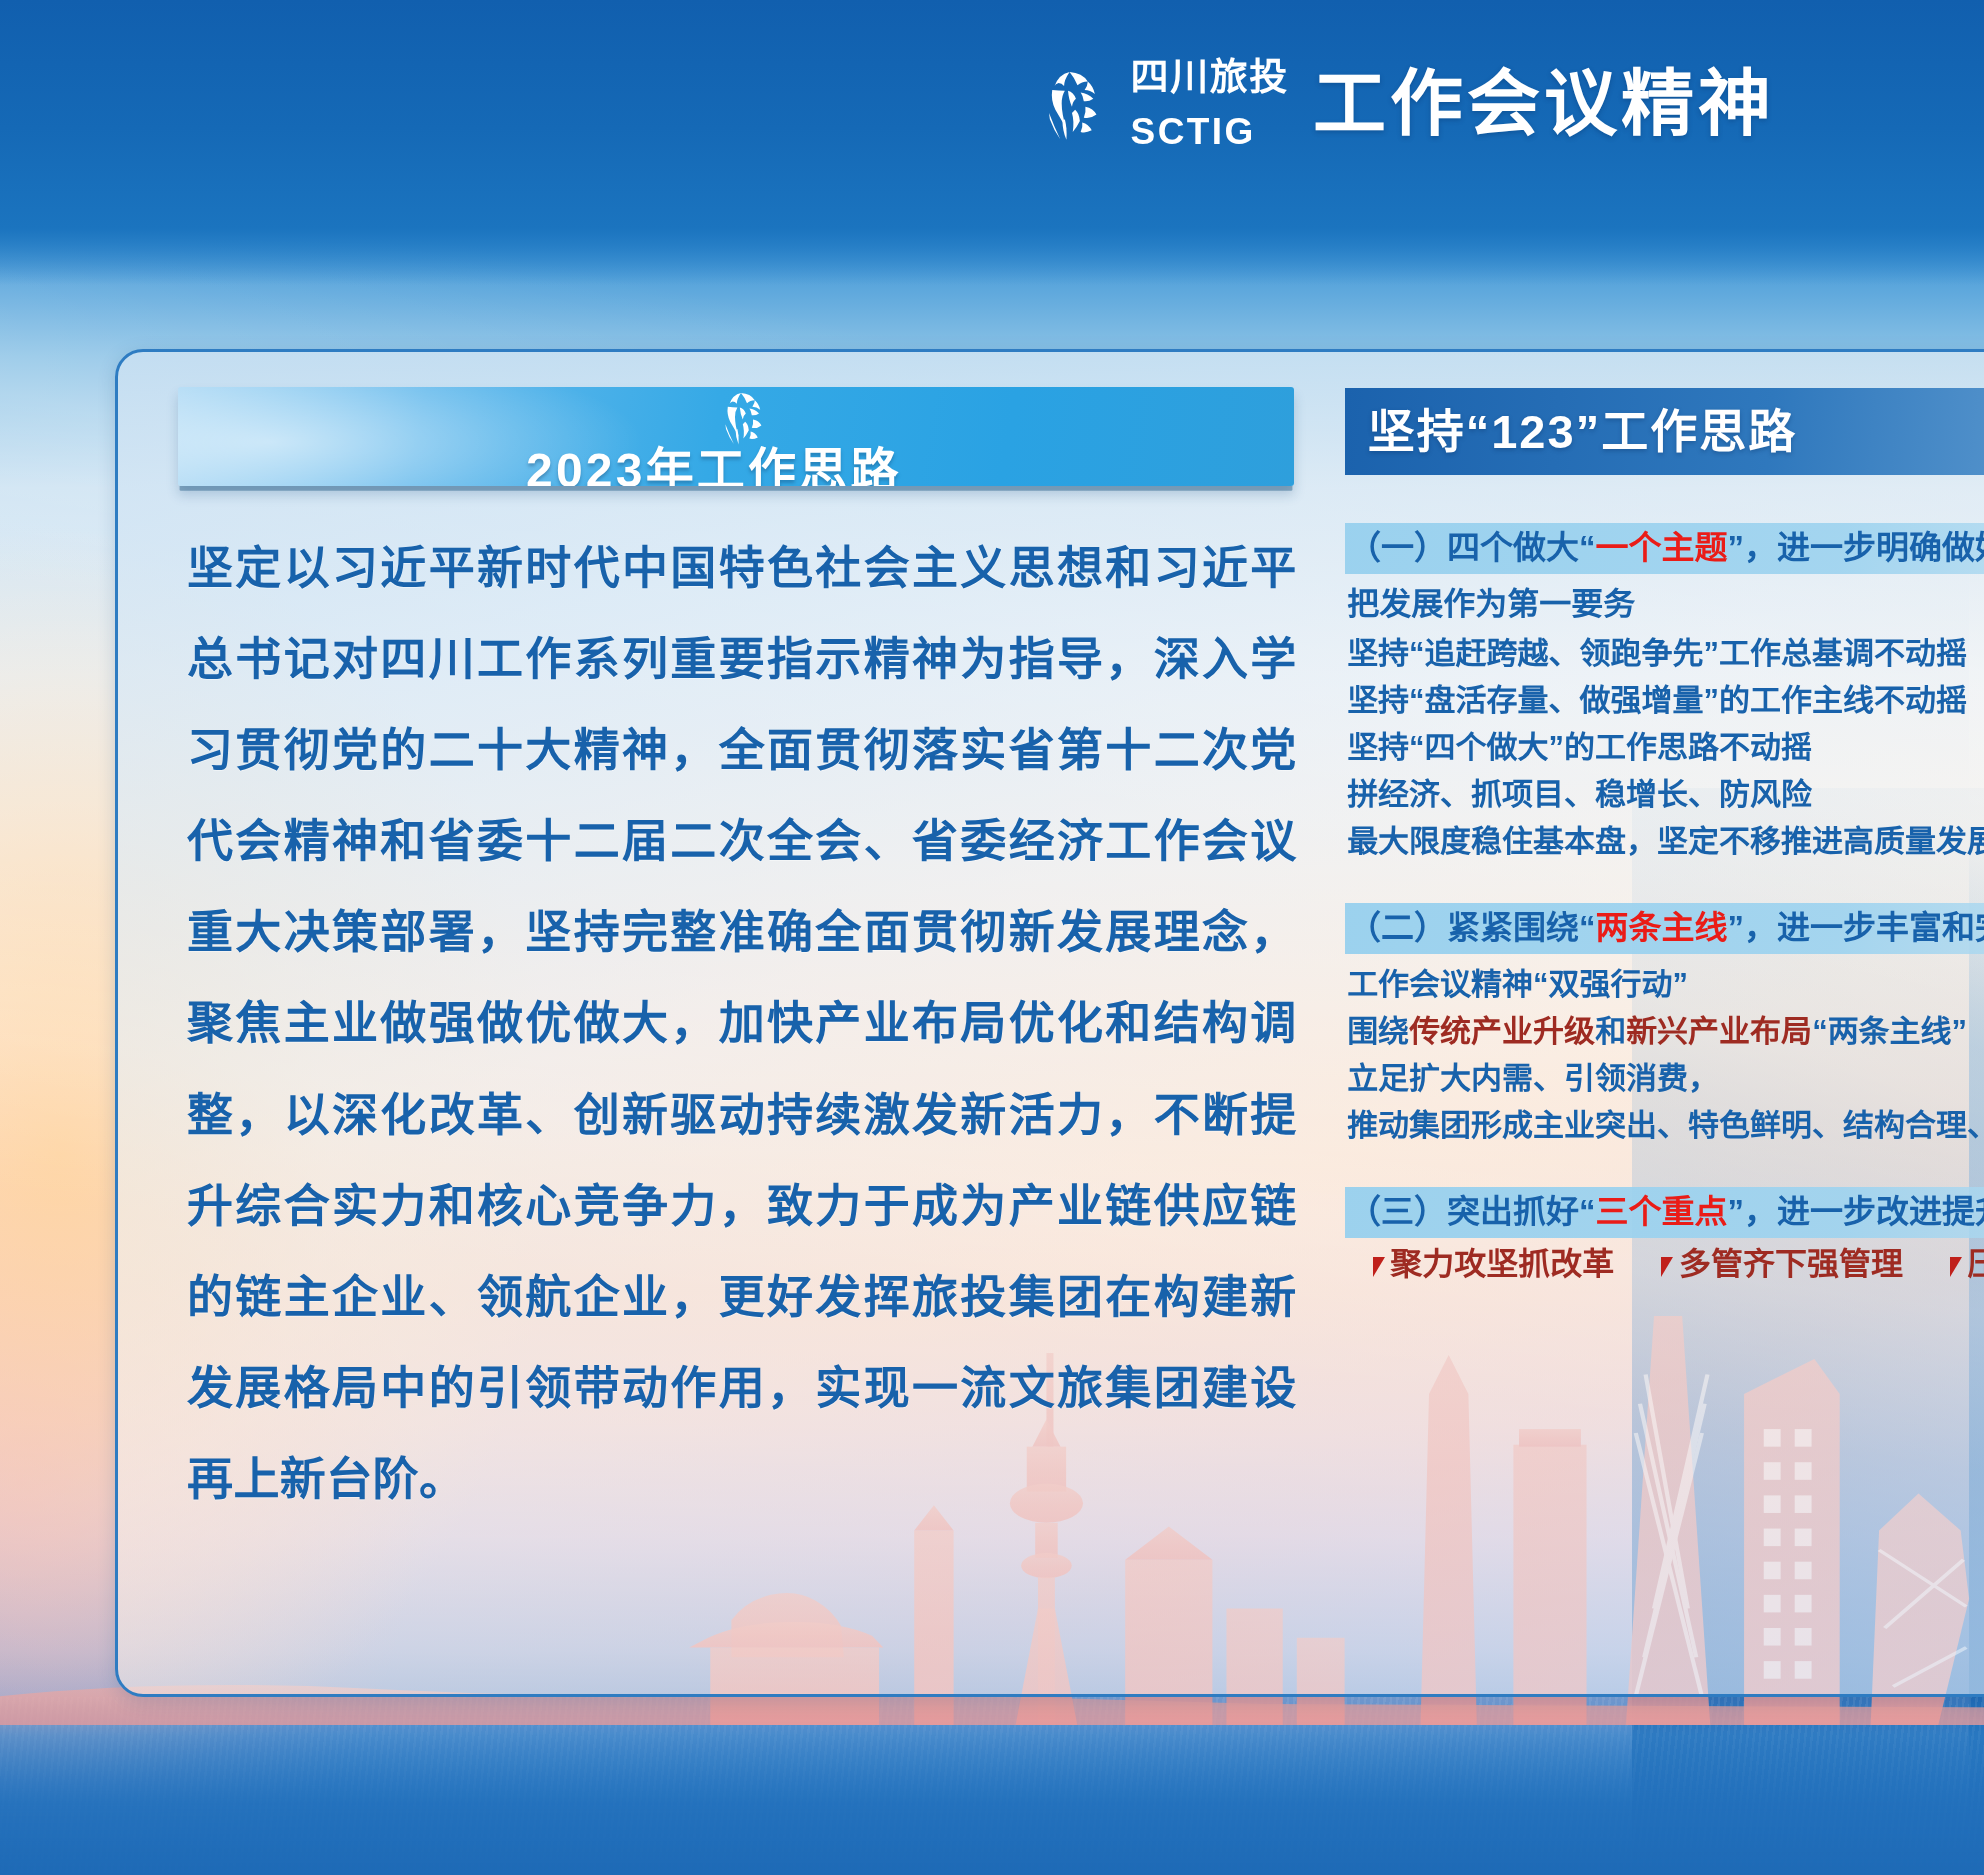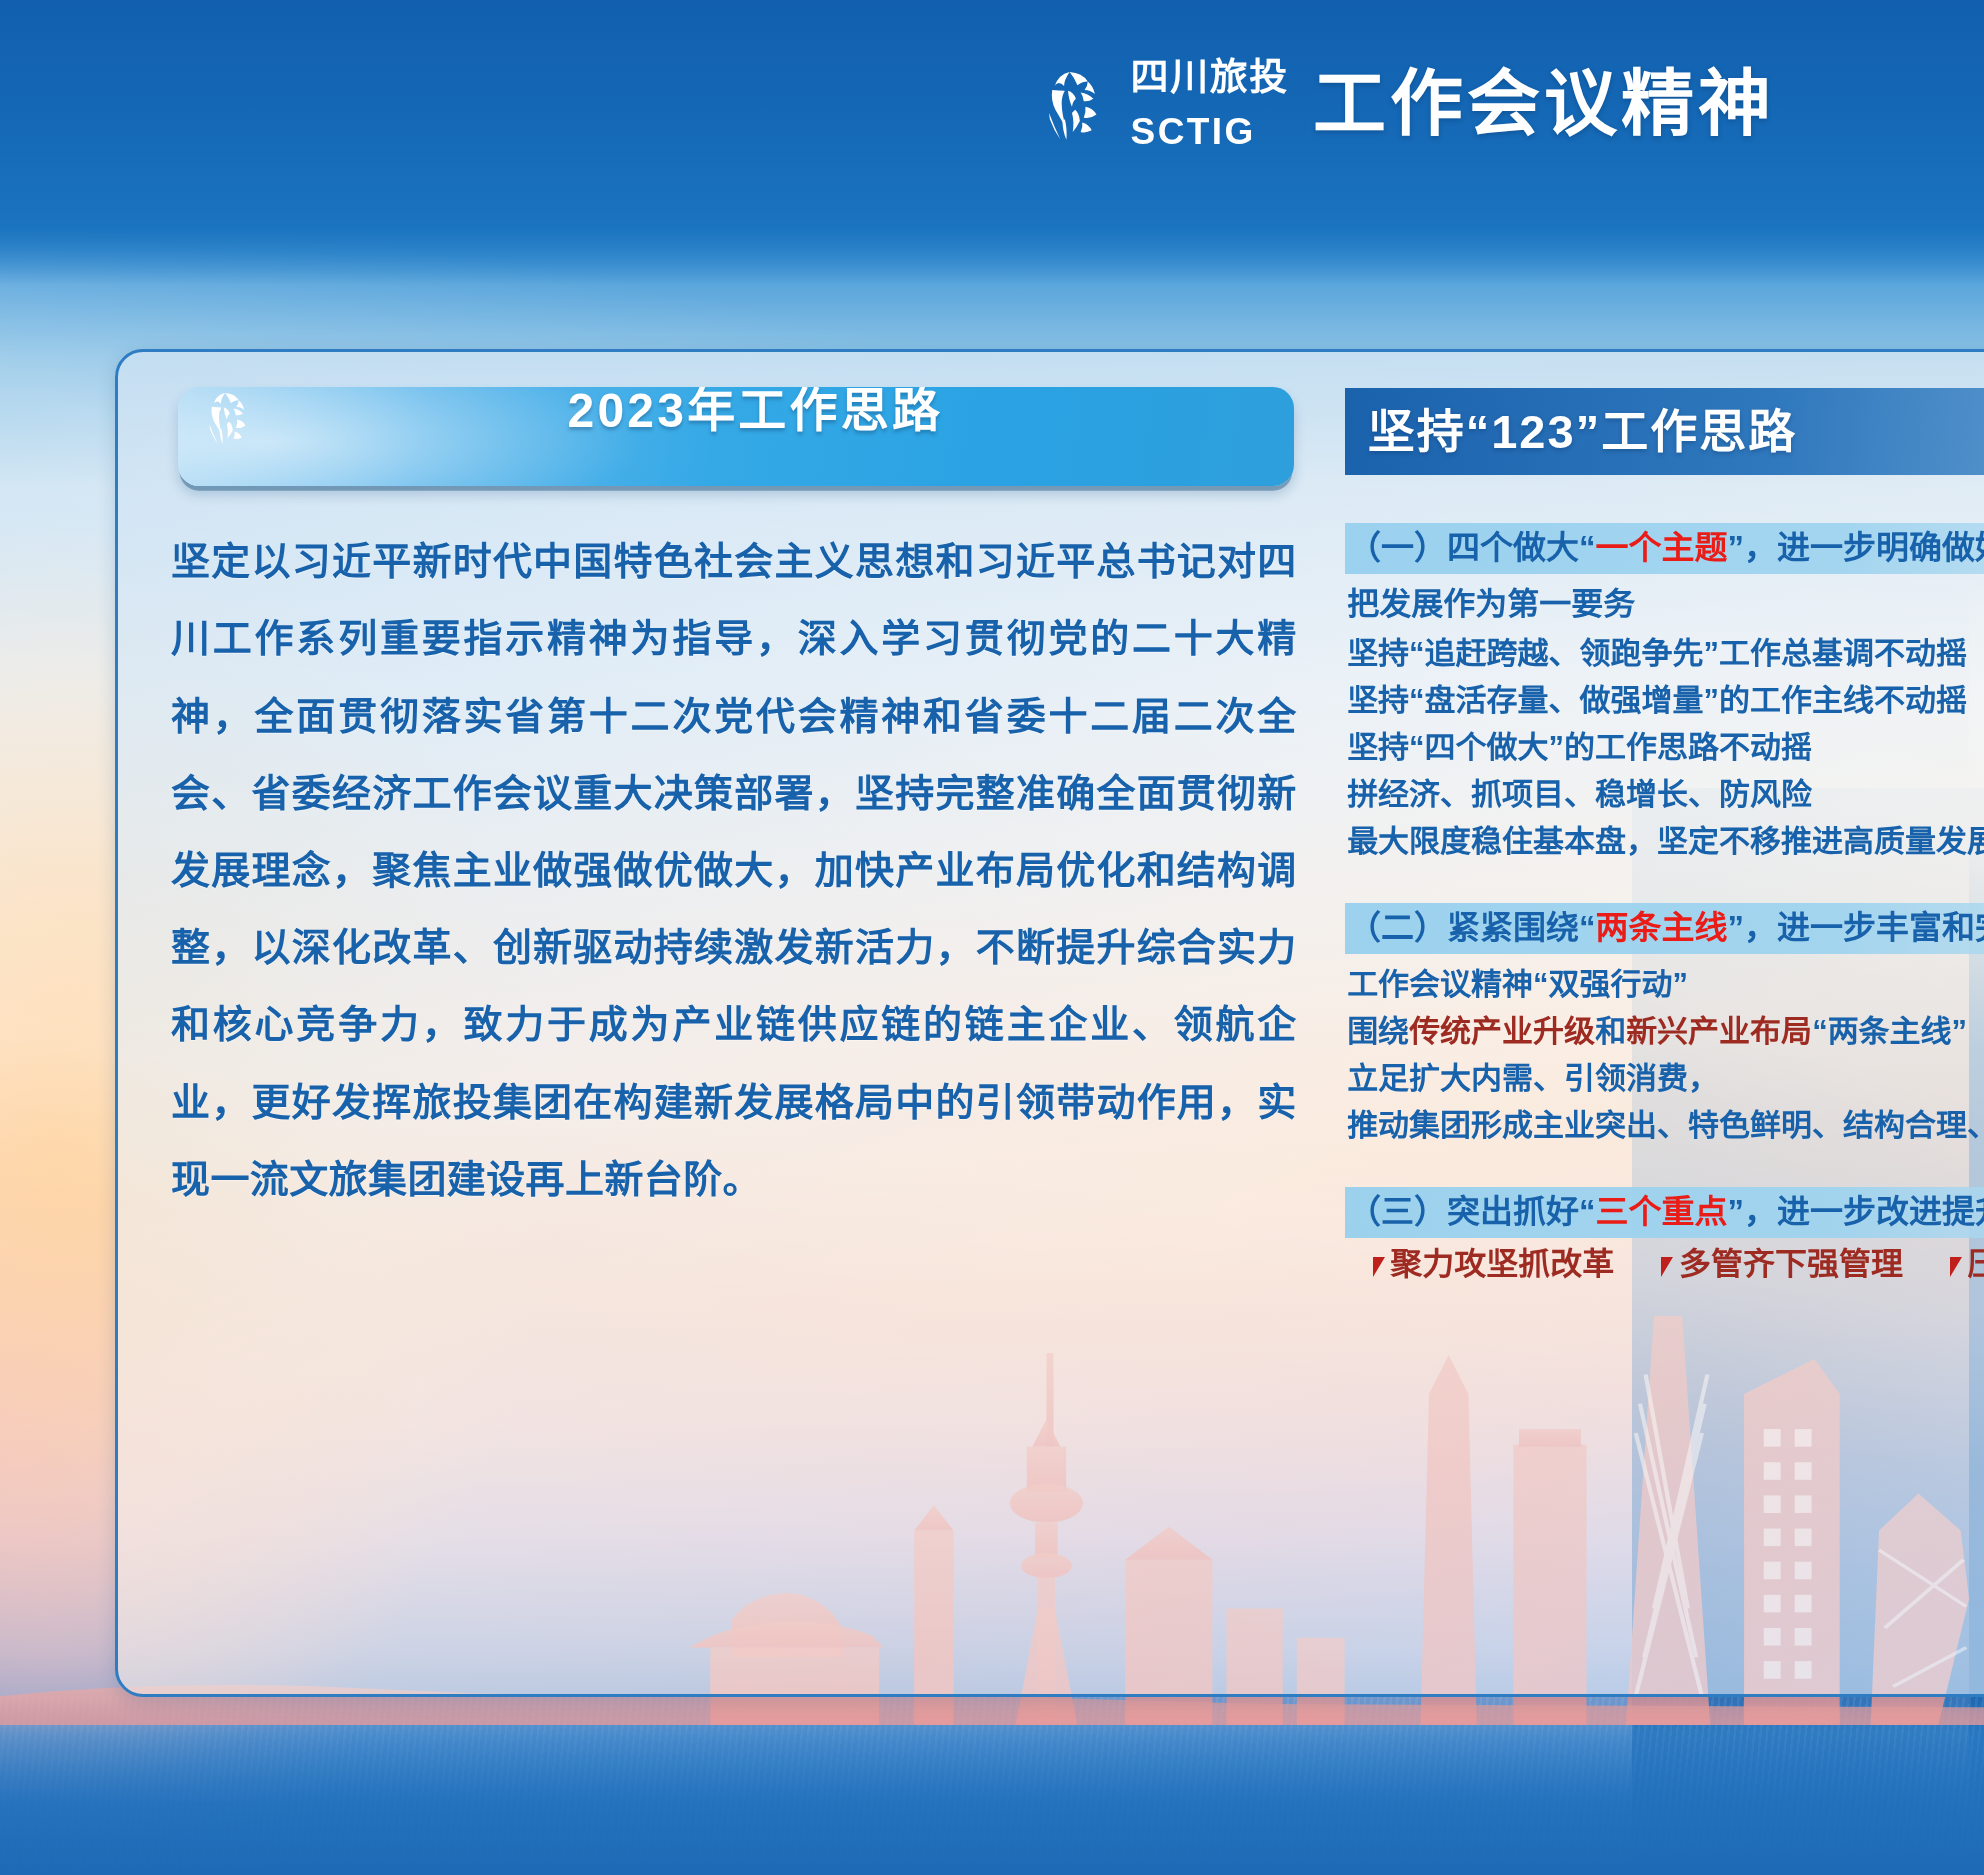--- a/index.html
+++ b/index.html
@@ -138,26 +138,27 @@
     display:flex;
     padding:28px 16px 16px 16px;
   }
   .col-left{ width:47%; padding:0 24px 0 36px; }
   .col-right{ width:53%; padding:0 28px 0 16px; }
 
   
   .pill{
     position:relative;
     height:99px;
-    border-radius:21px;
+    border-radius:3px;
     background:linear-gradient(100deg,#a9d7f4 0%,#63b9ec 22%,#35a9e6 48%,#2aa2e3 74%,#2e9fdc 100%);
-    display:flex; 
+    display:flex; align-items:center;
     box-shadow:0 6.4px 0 -1.6px rgba(38,94,134,.45), 0 8.7px 12px rgba(30,80,130,.22);
     overflow:hidden;
     margin:7.1px 11px 0 8px;
+    flex-direction:column;
   }
   .pill::after{
     content:"";
     position:absolute; left:-10%; top:-40%;
     width:52%; height:190%;
     border-radius:50%;
     background:radial-gradient(ellipse at 35% 50%, rgba(255,255,255,.55) 0%, rgba(255,255,255,.18) 45%, rgba(255,255,255,0) 70%);
   }
   .pill-globe{ width:60px; height:60px; margin-left:23px; z-index:2; flex:0 0 auto; }
   .pill-title{
@@ -166,23 +167,23 @@
     font-size:48px; font-weight:bold; letter-spacing:3.2px;
     line-height:1;
     margin-right:44px;
     text-shadow:0 2.8px 3.6px rgba(20,70,115,.38);
     z-index:2;
     white-space:nowrap;
   }
 
   
   .para{
-    margin:37px 8px 0 1px;
+    margin:37px 8px 0 17px;
     color:#1862ab;
-    font-size:39px;
+    font-size:46px;
     font-weight:bold;
     line-height:1.98;
     letter-spacing:0.4px;
     text-align:justify;
     text-justify:inter-character;
     text-shadow:0 1.2px 0 rgba(255,255,255,.42);
   }
 
   
   .bar-title{

